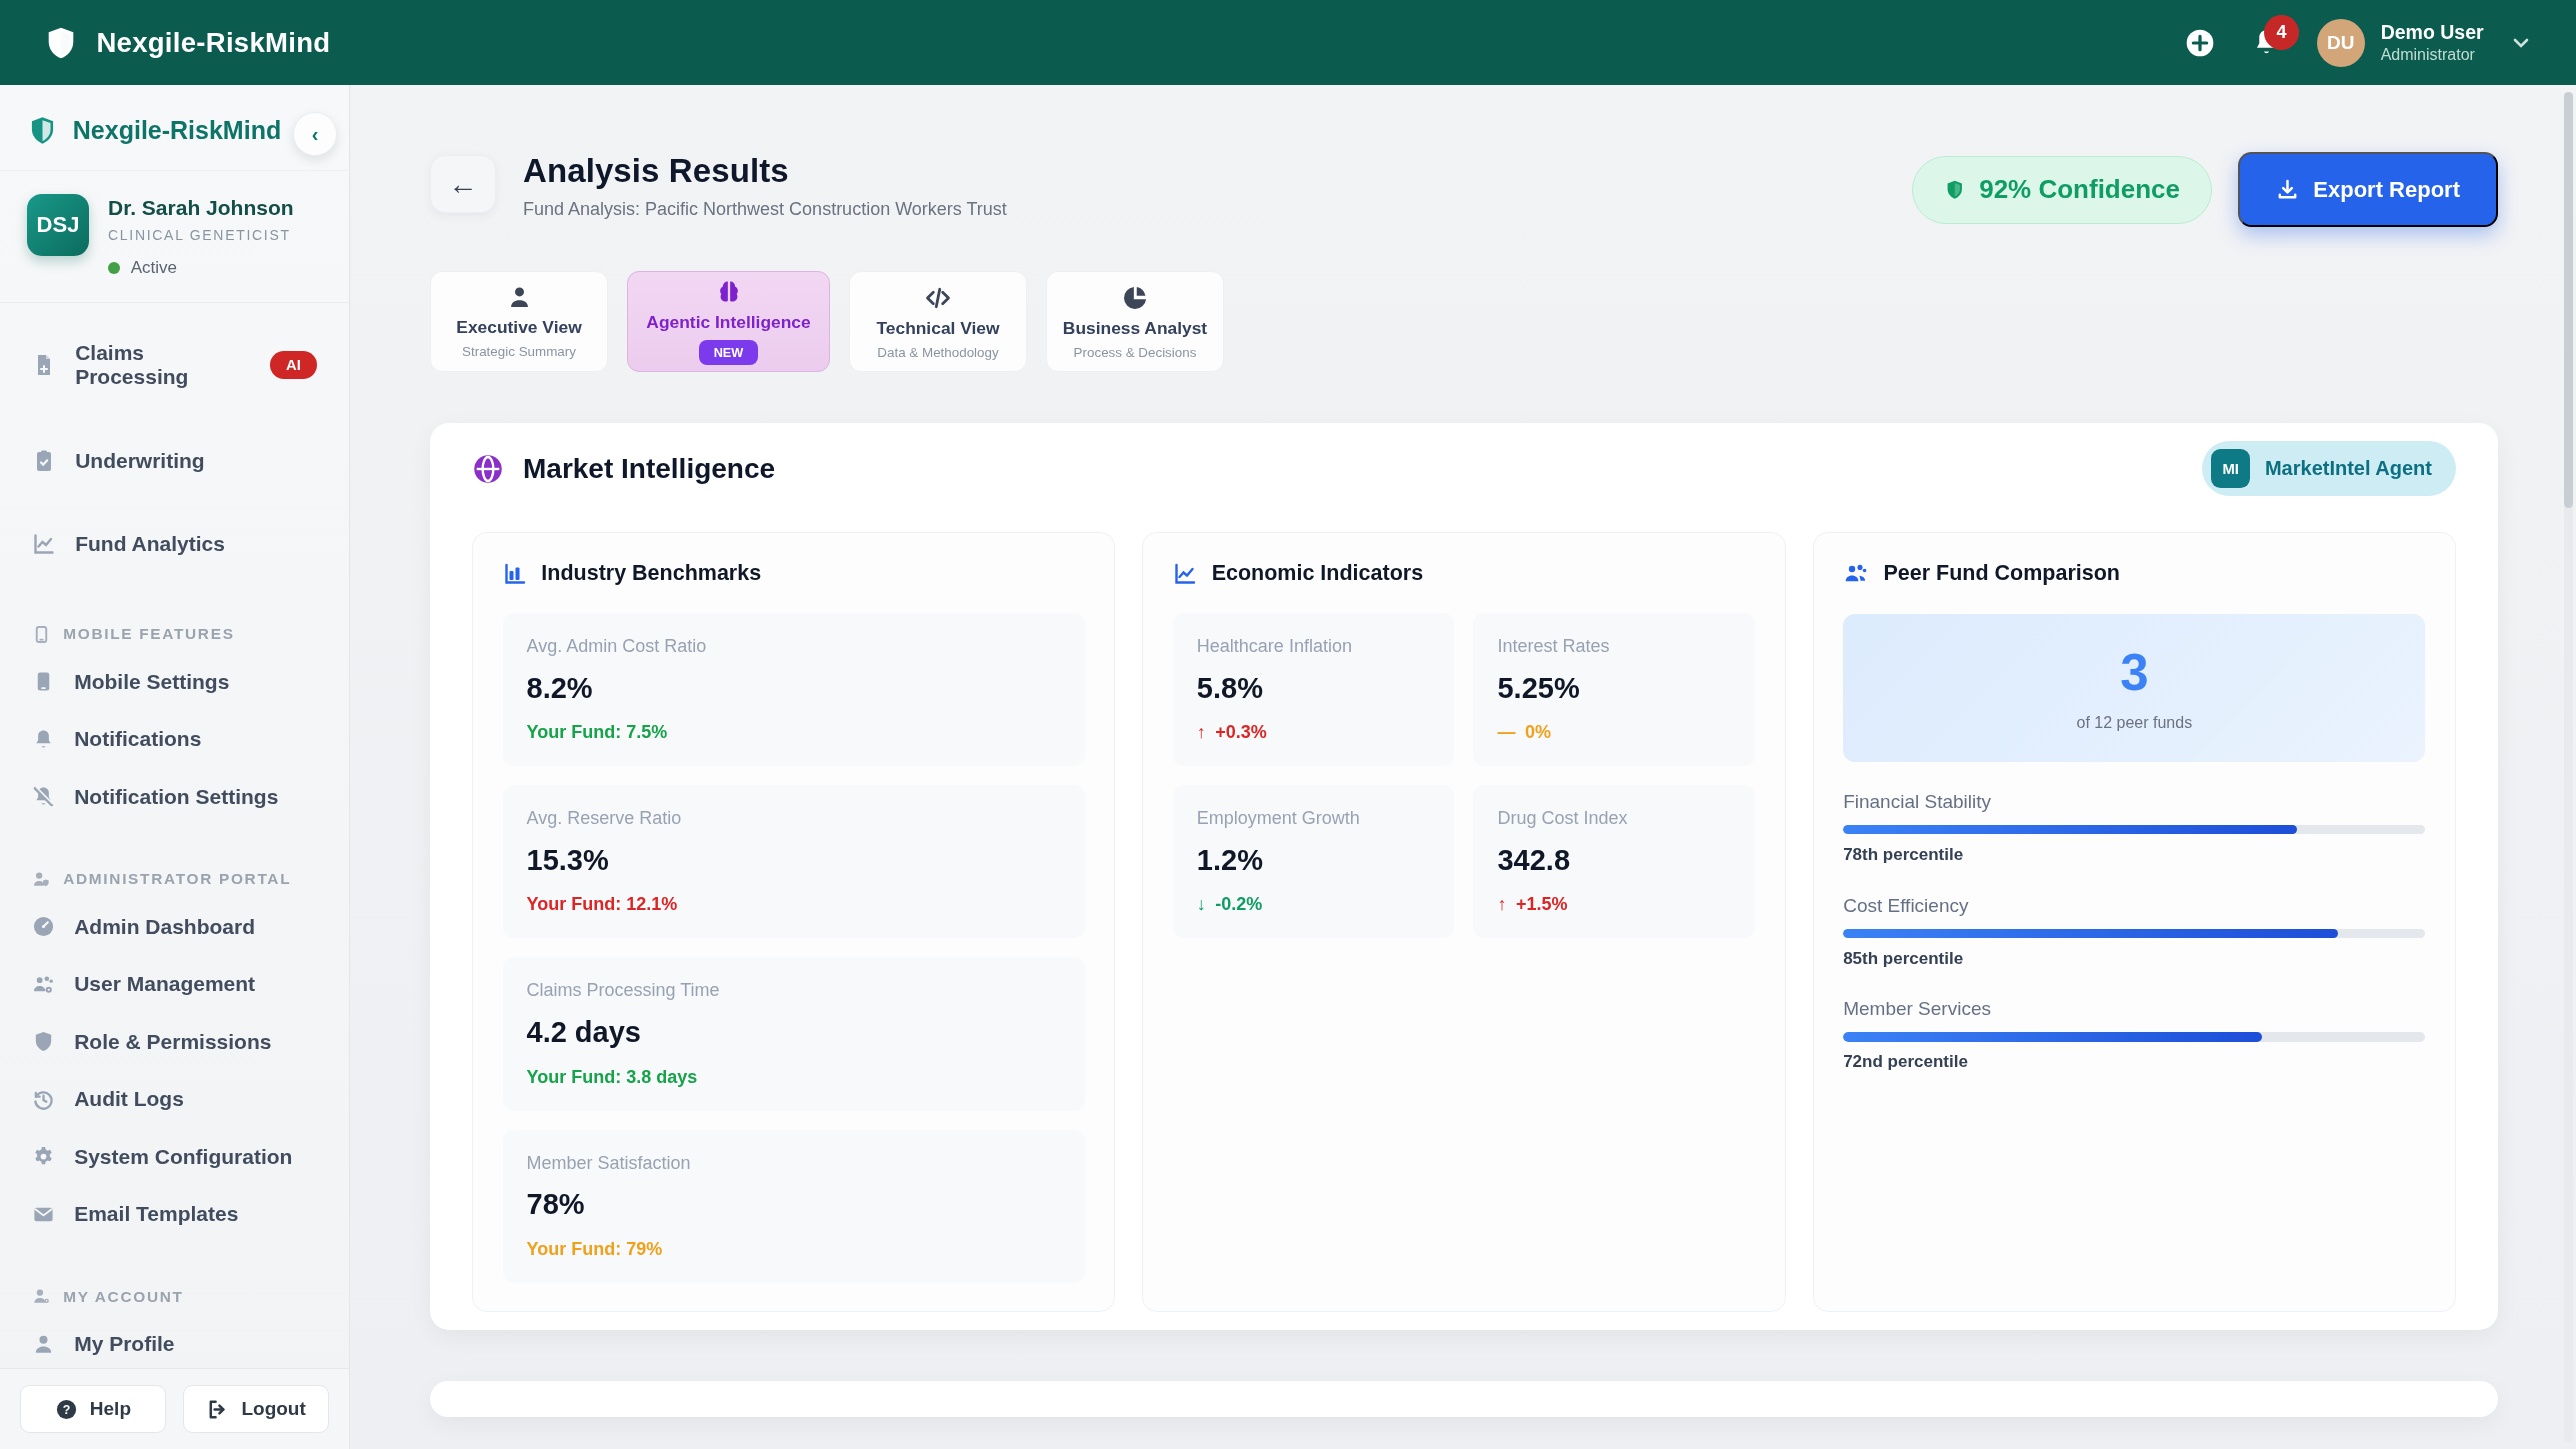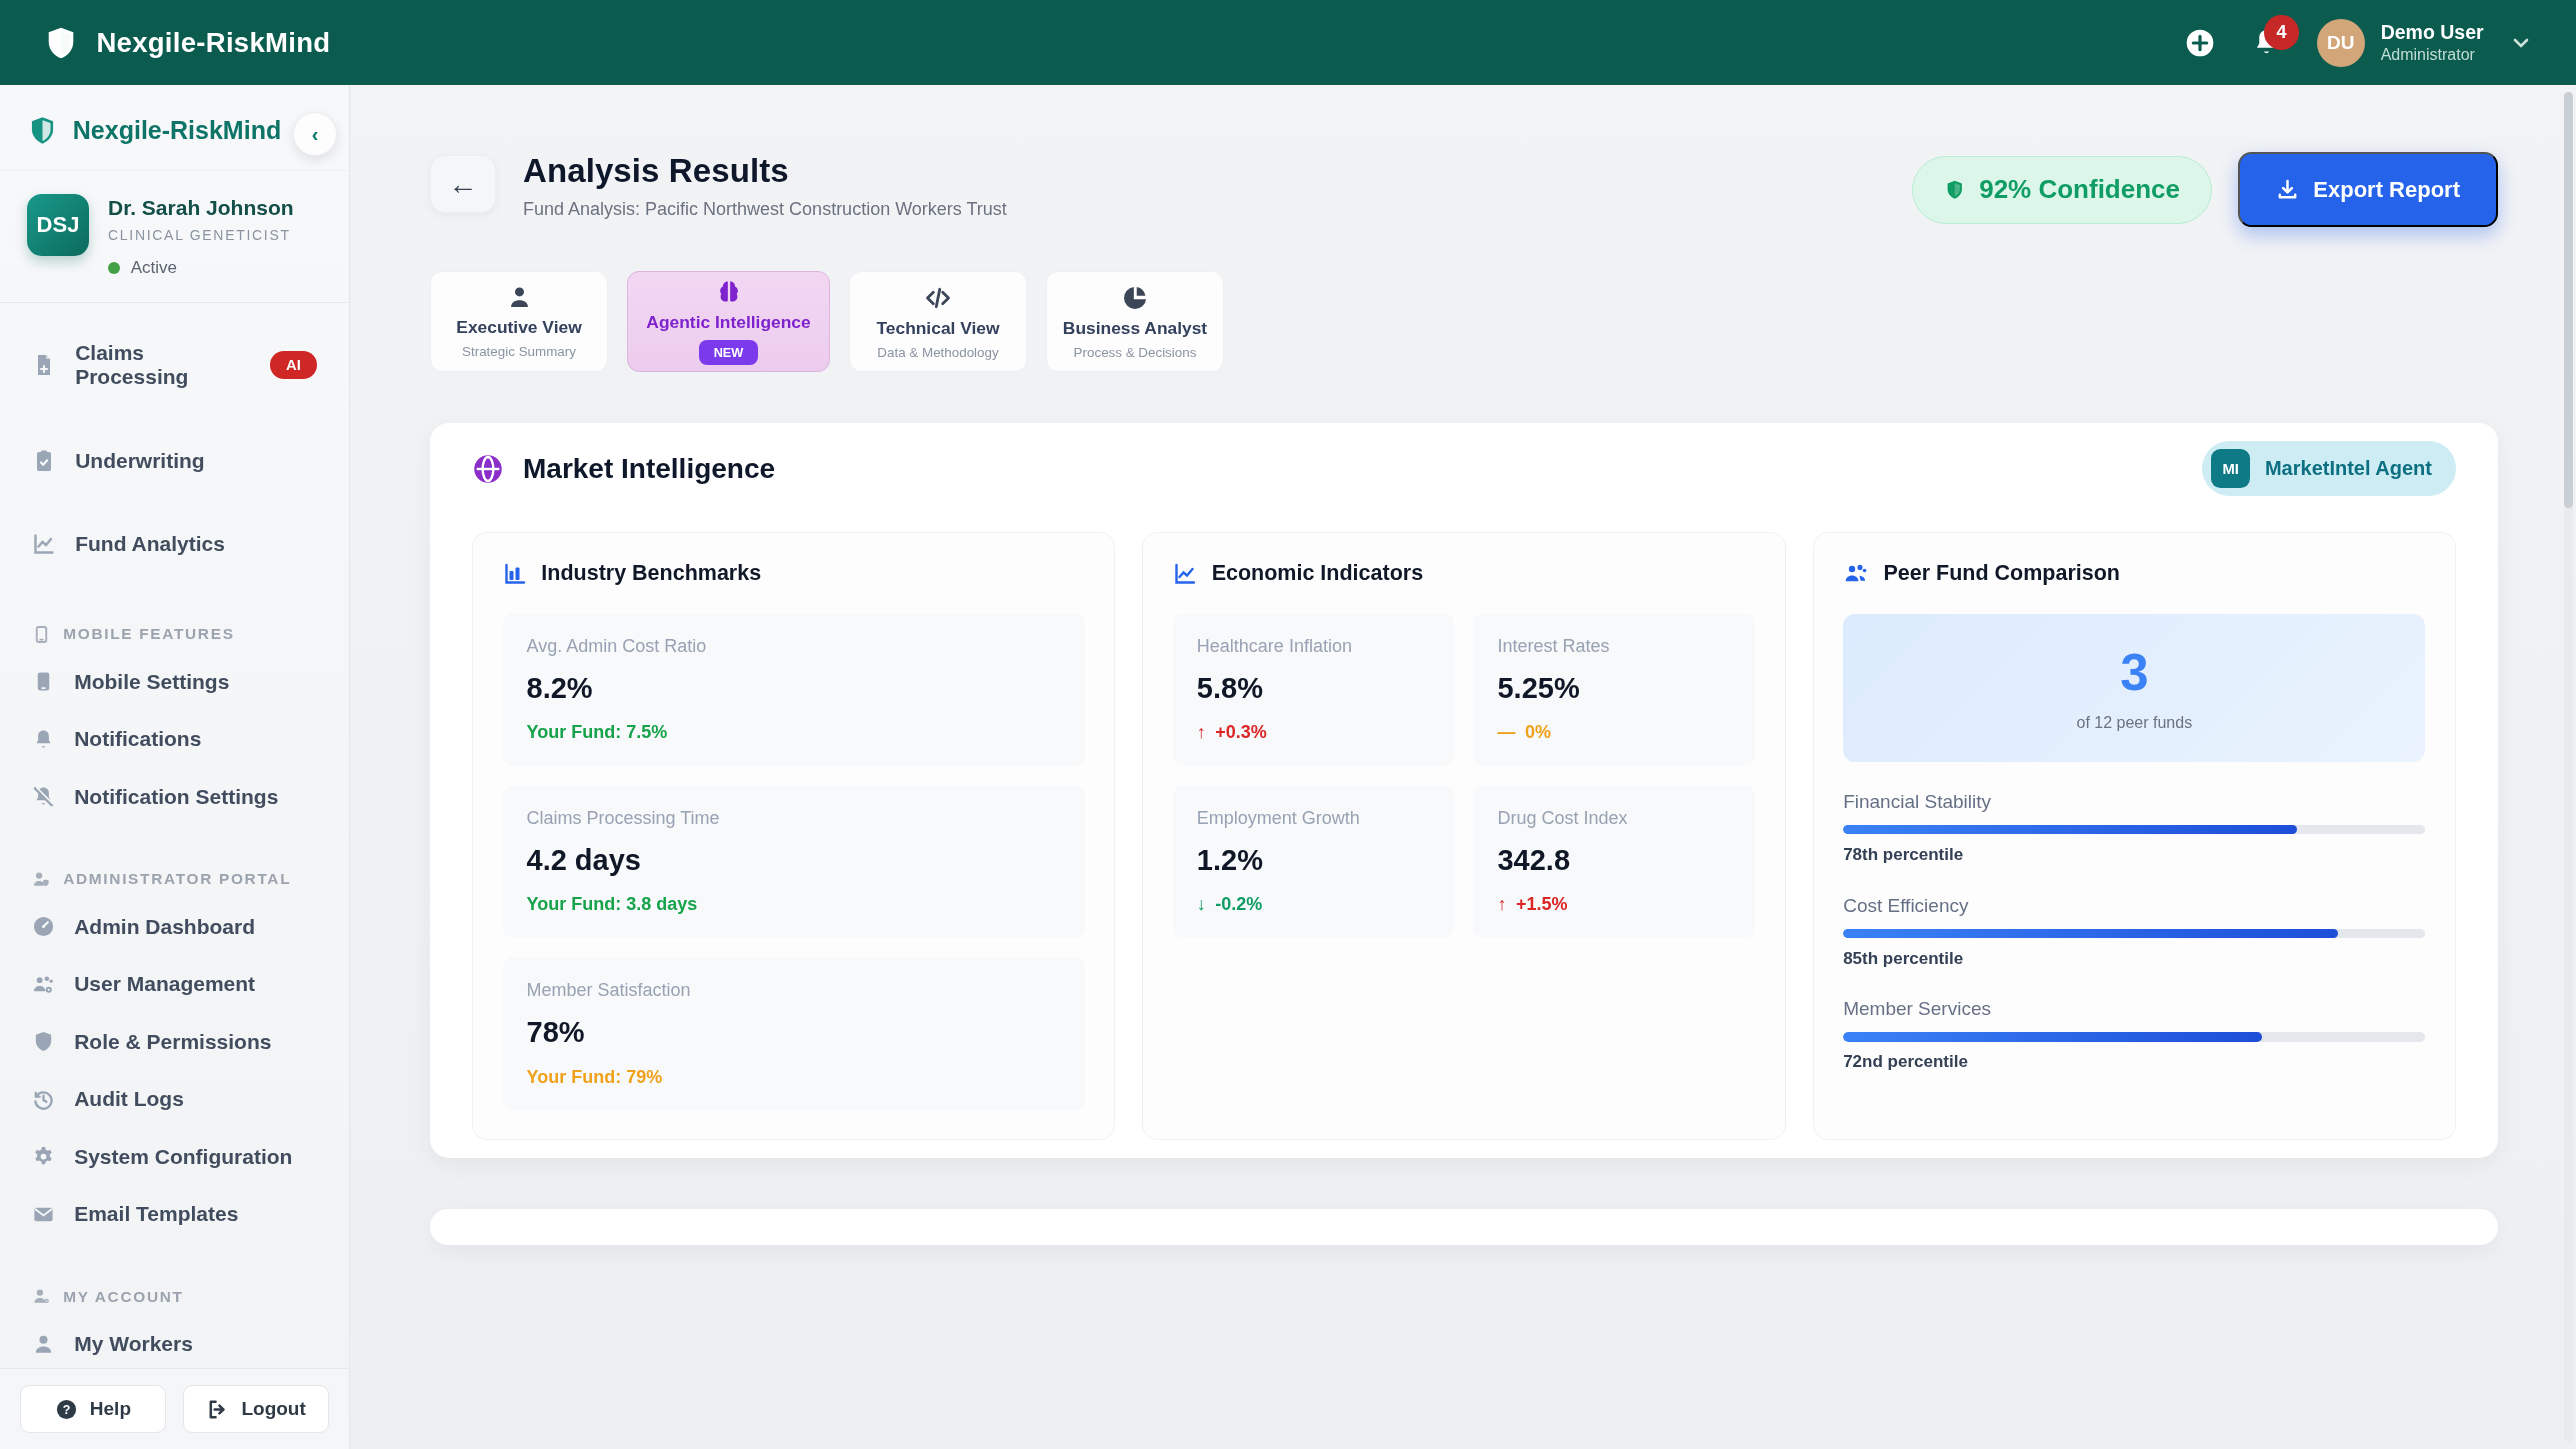--- a/index.html
+++ b/index.html
@@ -449,21 +449,21 @@
       </span>
       <span>MY ACCOUNT</span>
     </div>
     <div class="nav-item nav-sm">
       <span class="nv-ic">
         <svg width="23" height="23" viewBox="0 0 24 24" fill="currentColor">
             <circle cx="12" cy="7" r="4.2"></circle>
             <path d="M4 20.5c0-3.8 3.4-6.3 8-6.3s8 2.5 8 6.3z"></path>
           </svg>
       </span>
-      <span>My Workers</span>
+      <span>My Profile</span>
     </div>
     <div class="nav-item nav-sm">
       <span class="nv-ic">
         <svg width="23" height="23" viewBox="0 0 24 24" fill="currentColor">
             <path d="M10.3 2h3.4l.5 2.6 2.2 1.3 2.5-.9 1.7 3-2 1.7v2.6l2 1.7-1.7 3-2.5-.9-2.2 1.3-.5 2.6h-3.4l-.5-2.6-2.2-1.3-2.5.9-1.7-3 2-1.7v-2.6l-2-1.7 1.7-3 2.5.9 2.2-1.3z"></path>
             <circle cx="12" cy="12" r="3" fill="#f7f8f9"></circle>
           </svg>
       </span>
       <span>Settings &amp; Preferences</span>
     </div>
@@ -596,20 +596,25 @@
                 <rect x="6.5" y="9" width="4" height="9" rx="1"></rect>
                 <rect x="12.5" y="5.5" width="4" height="12.5" rx="1"></rect>
               </svg>
           </span>
           <span class="subcard-title">Industry Benchmarks</span>
         </div>
         <div class="tile">
           <div class="tile-label">Avg. Admin Cost Ratio</div>
           <div class="tile-value">8.2%</div>
           <div class="tile-fund fund-green">Your Fund: 7.5%</div>
+        </div>
+        <div class="tile">
+          <div class="tile-label">Avg. Reserve Ratio</div>
+          <div class="tile-value">15.3%</div>
+          <div class="tile-fund fund-red">Your Fund: 12.1%</div>
         </div>
         <div class="tile">
           <div class="tile-label">Claims Processing Time</div>
           <div class="tile-value">4.2 days</div>
           <div class="tile-fund fund-green">Your Fund: 3.8 days</div>
         </div>
         <div class="tile">
           <div class="tile-label">Member Satisfaction</div>
           <div class="tile-value">78%</div>
           <div class="tile-fund fund-amber">Your Fund: 79%</div>

